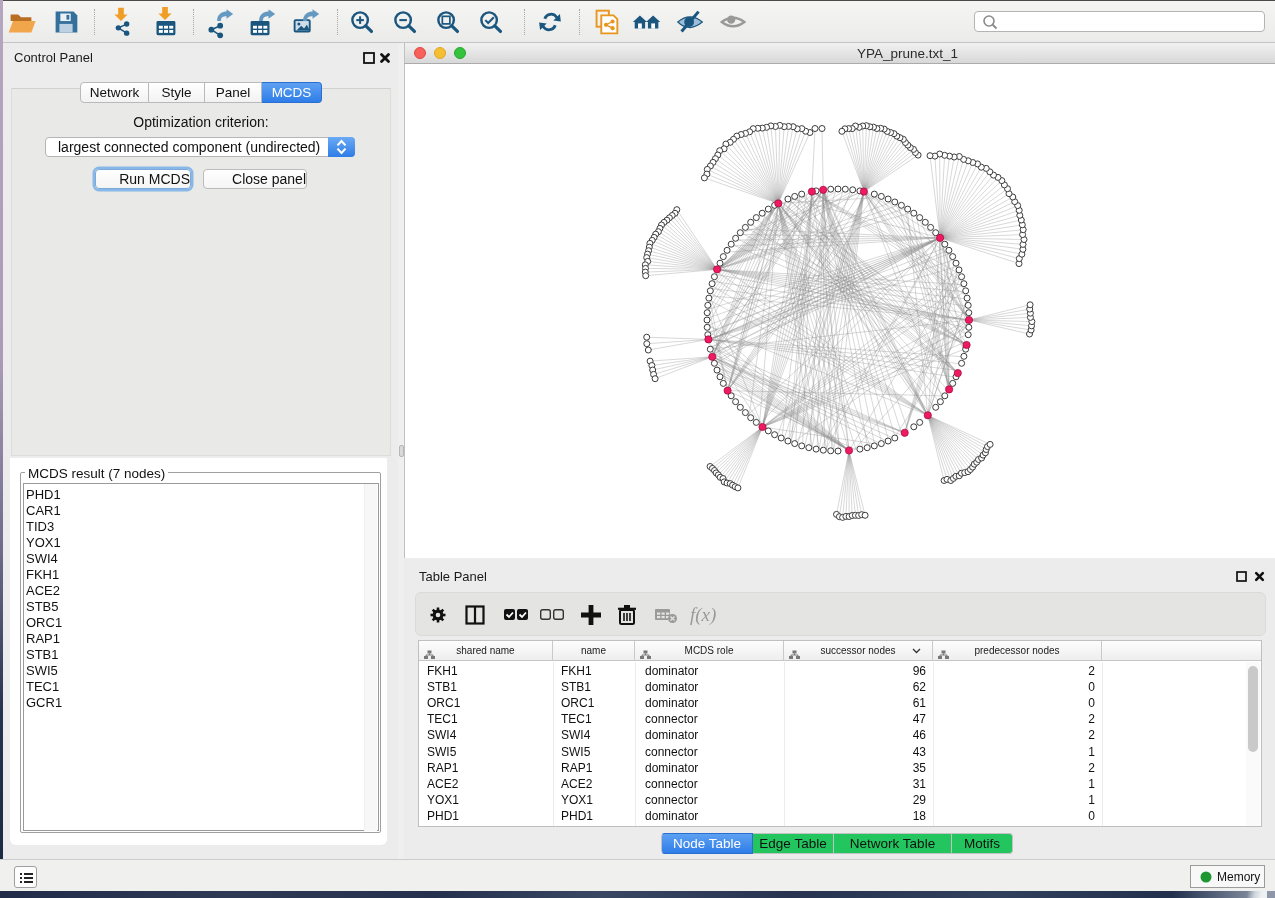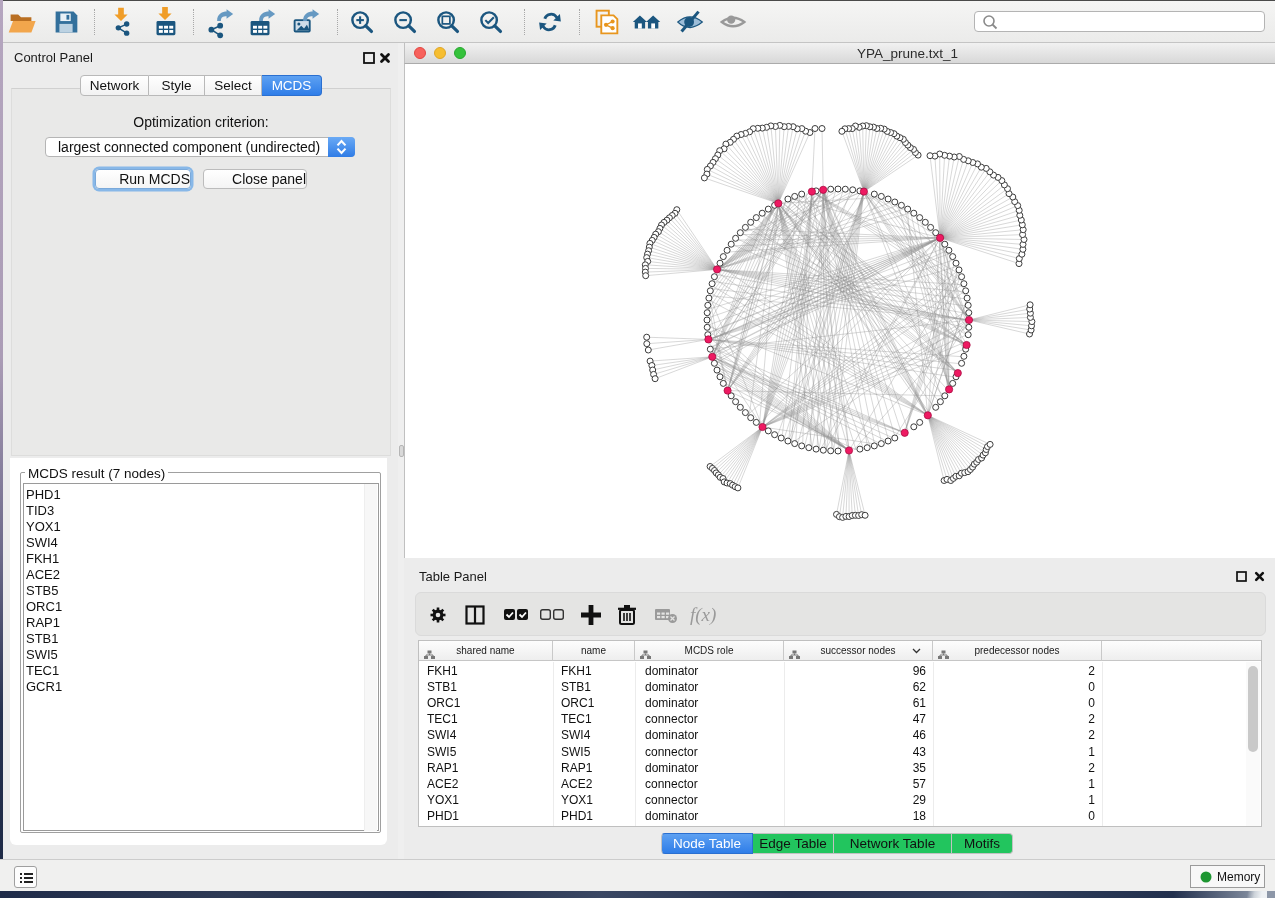--- a/index.html
+++ b/index.html
@@ -14,21 +14,21 @@
 .ticon { position:absolute; top:4px; width:34px; height:34px; }
 #searchbox { position:absolute; left:974px; top:10px; width:291px; height:21px; background:#fff; border:1px solid #b4b4b4; border-radius:4px; }
 
 
 #leftpurple { left:0; top:0; width:3px; height:891px; background:linear-gradient(#b5a6bf 0%,#ab9cb6 40%,#6d6a8a 62%,#273250 80%,#1c2844 100%); }
 #cpanel { left:3px; top:43px; width:395px; height:816px; background:#ececec; }
 #cpdivider { left:398px; top:43px; width:8px; height:816px; background:#efefef; border-right:1px solid #bdbdbd; }
 #cp-title { left:14px; top:50px; font-size:13px; color:#1a1a1a; }
 #tabpanel { left:11px; top:88px; width:380px; height:368px; background:#e9e9e8; border:1px solid #dddddc; border-top:1px solid #d0d0d0; }
 .tabstrip { position:absolute; top:75px; height:21px; display:flex; }
-.tab { height:21px;  background:linear-gradient(#ffffff,#f2f2f2); border:1px solid #b9b9b9; border-left:none; color:#111; font-size:13.5px; text-align:center; line-height:20px; }
+.tab { height:21px;  background:linear-gradient(#ffffff,#f2f2f2); border:1px solid #b9b9b9; border-left:none; color:#111; font-size:13.5px; text-align:center; line-height:20px;margin-top:7px; }
 .tab.first { border-left:1px solid #b9b9b9; border-radius:4px 0 0 4px; }
 .tab.last { border-radius:0 4px 4px 0; }
 .tab.sel { background:linear-gradient(#5ea1f2,#2e7de8); color:#fff; border-color:#2a6fd0; }
 #optlabel { left:0px; top:114px; width:402px; text-align:center; font-size:14px; color:#111; }
 #dropdown { left:45px; top:137px; width:310px; height:20px; background:#fff; border:1px solid #b5b5b5; border-radius:4px; font-size:14px; color:#111; line-height:19px; padding-left:12px; }
 #dropstep { position:absolute; right:-1px; top:-1px; width:27px; height:20px; border-radius:0 4px 4px 0; background:linear-gradient(#6aaaf5,#2f7ce6); }
 .btn { position:absolute; height:20px; background:linear-gradient(#ffffff,#f4f4f4); border:1px solid #bcbcbc; border-radius:4px; font-size:14px; color:#111; text-align:right; line-height:18px; }
 #runbtn { left:95px; top:169px; width:96px; box-shadow:0 0 0 2.5px #88b8e8; border-color:#7aa9da; }
 #closebtn { left:203px; top:169px; width:104px; }
 #white-lower { left:10px; top:458px; width:377px; height:387px; background:#fff; border-radius:0 0 6px 6px; }
@@ -239,35 +239,36 @@
 <svg class="abs" style="left:363px;top:52px" width="12" height="12" viewBox="0 0 12 12">
     <rect x="1" y="1" width="10" height="10" fill="none" stroke="#111" stroke-width="1.8"></rect>
   </svg>
 <svg class="abs" style="left:379px;top:52px" width="12" height="12" viewBox="0 0 12 12">
     <path d="M2.5 2.5 L9.5 9.5 M9.5 2.5 L2.5 9.5" stroke="#111" stroke-width="2.8" stroke-linecap="round"></path>
   </svg>
 <div class="abs" id="tabpanel"></div>
 <div class="abs tabstrip" style="left:80px">
     <div class="tab first" style="width:69px">Network</div>
     <div class="tab" style="width:56px">Style</div>
-    <div class="tab" style="width:57px">Select</div>
+    <div class="tab" style="width:57px">Panel</div>
     <div class="tab sel last" style="width:60px">MCDS</div>
   </div>
 <div class="abs" id="optlabel">Optimization criterion:</div>
 <div class="abs" id="dropdown">largest connected component (undirected)<div id="dropstep"><svg width="27" height="20" viewBox="0 0 27 20">
         <path d="M9.5 8.4 l4-4.4 4 4.4" fill="none" stroke="#fff" stroke-width="2.1"></path>
         <path d="M9.5 11.6 l4 4.4 4-4.4" fill="none" stroke="#fff" stroke-width="2.1"></path>
       </svg></div></div>
 <div class="btn" id="runbtn">Run MCDS</div>
 <div class="btn" id="closebtn">Close panel</div>
 <div class="abs" id="white-lower"></div>
 <div class="abs" id="groupbox"></div>
 <div class="abs" id="grouplabel">MCDS result (7 nodes)</div>
 <div class="abs" id="mcdslist">
     <div>PHD1</div>
+    <div>CAR1</div>
     <div>TID3</div>
     <div>YOX1</div>
     <div>SWI4</div>
     <div>FKH1</div>
     <div>ACE2</div>
     <div>STB5</div>
     <div>ORC1</div>
     <div>RAP1</div>
     <div>STB1</div>
     <div>SWI5</div>
@@ -1148,21 +1149,21 @@
 <span class="c" style="left:8px">RAP1</span>
 <span class="c" style="left:142px">RAP1</span>
 <span class="c" style="left:226px">dominator</span>
 <span class="c num" style="left:365px;width:142px">35</span>
 <span class="c num" style="left:514px;width:162px">2</span>
 </div>
 <div class="row" style="top:133.70000000000002px">
 <span class="c" style="left:8px">ACE2</span>
 <span class="c" style="left:142px">ACE2</span>
 <span class="c" style="left:226px">connector</span>
-<span class="c num" style="left:365px;width:142px">57</span>
+<span class="c num" style="left:365px;width:142px">31</span>
 <span class="c num" style="left:514px;width:162px">1</span>
 </div>
 <div class="row" style="top:149.8px">
 <span class="c" style="left:8px">YOX1</span>
 <span class="c" style="left:142px">YOX1</span>
 <span class="c" style="left:226px">connector</span>
 <span class="c num" style="left:365px;width:142px">29</span>
 <span class="c num" style="left:514px;width:162px">1</span>
 </div>
 <div class="row" style="top:165.9px">

